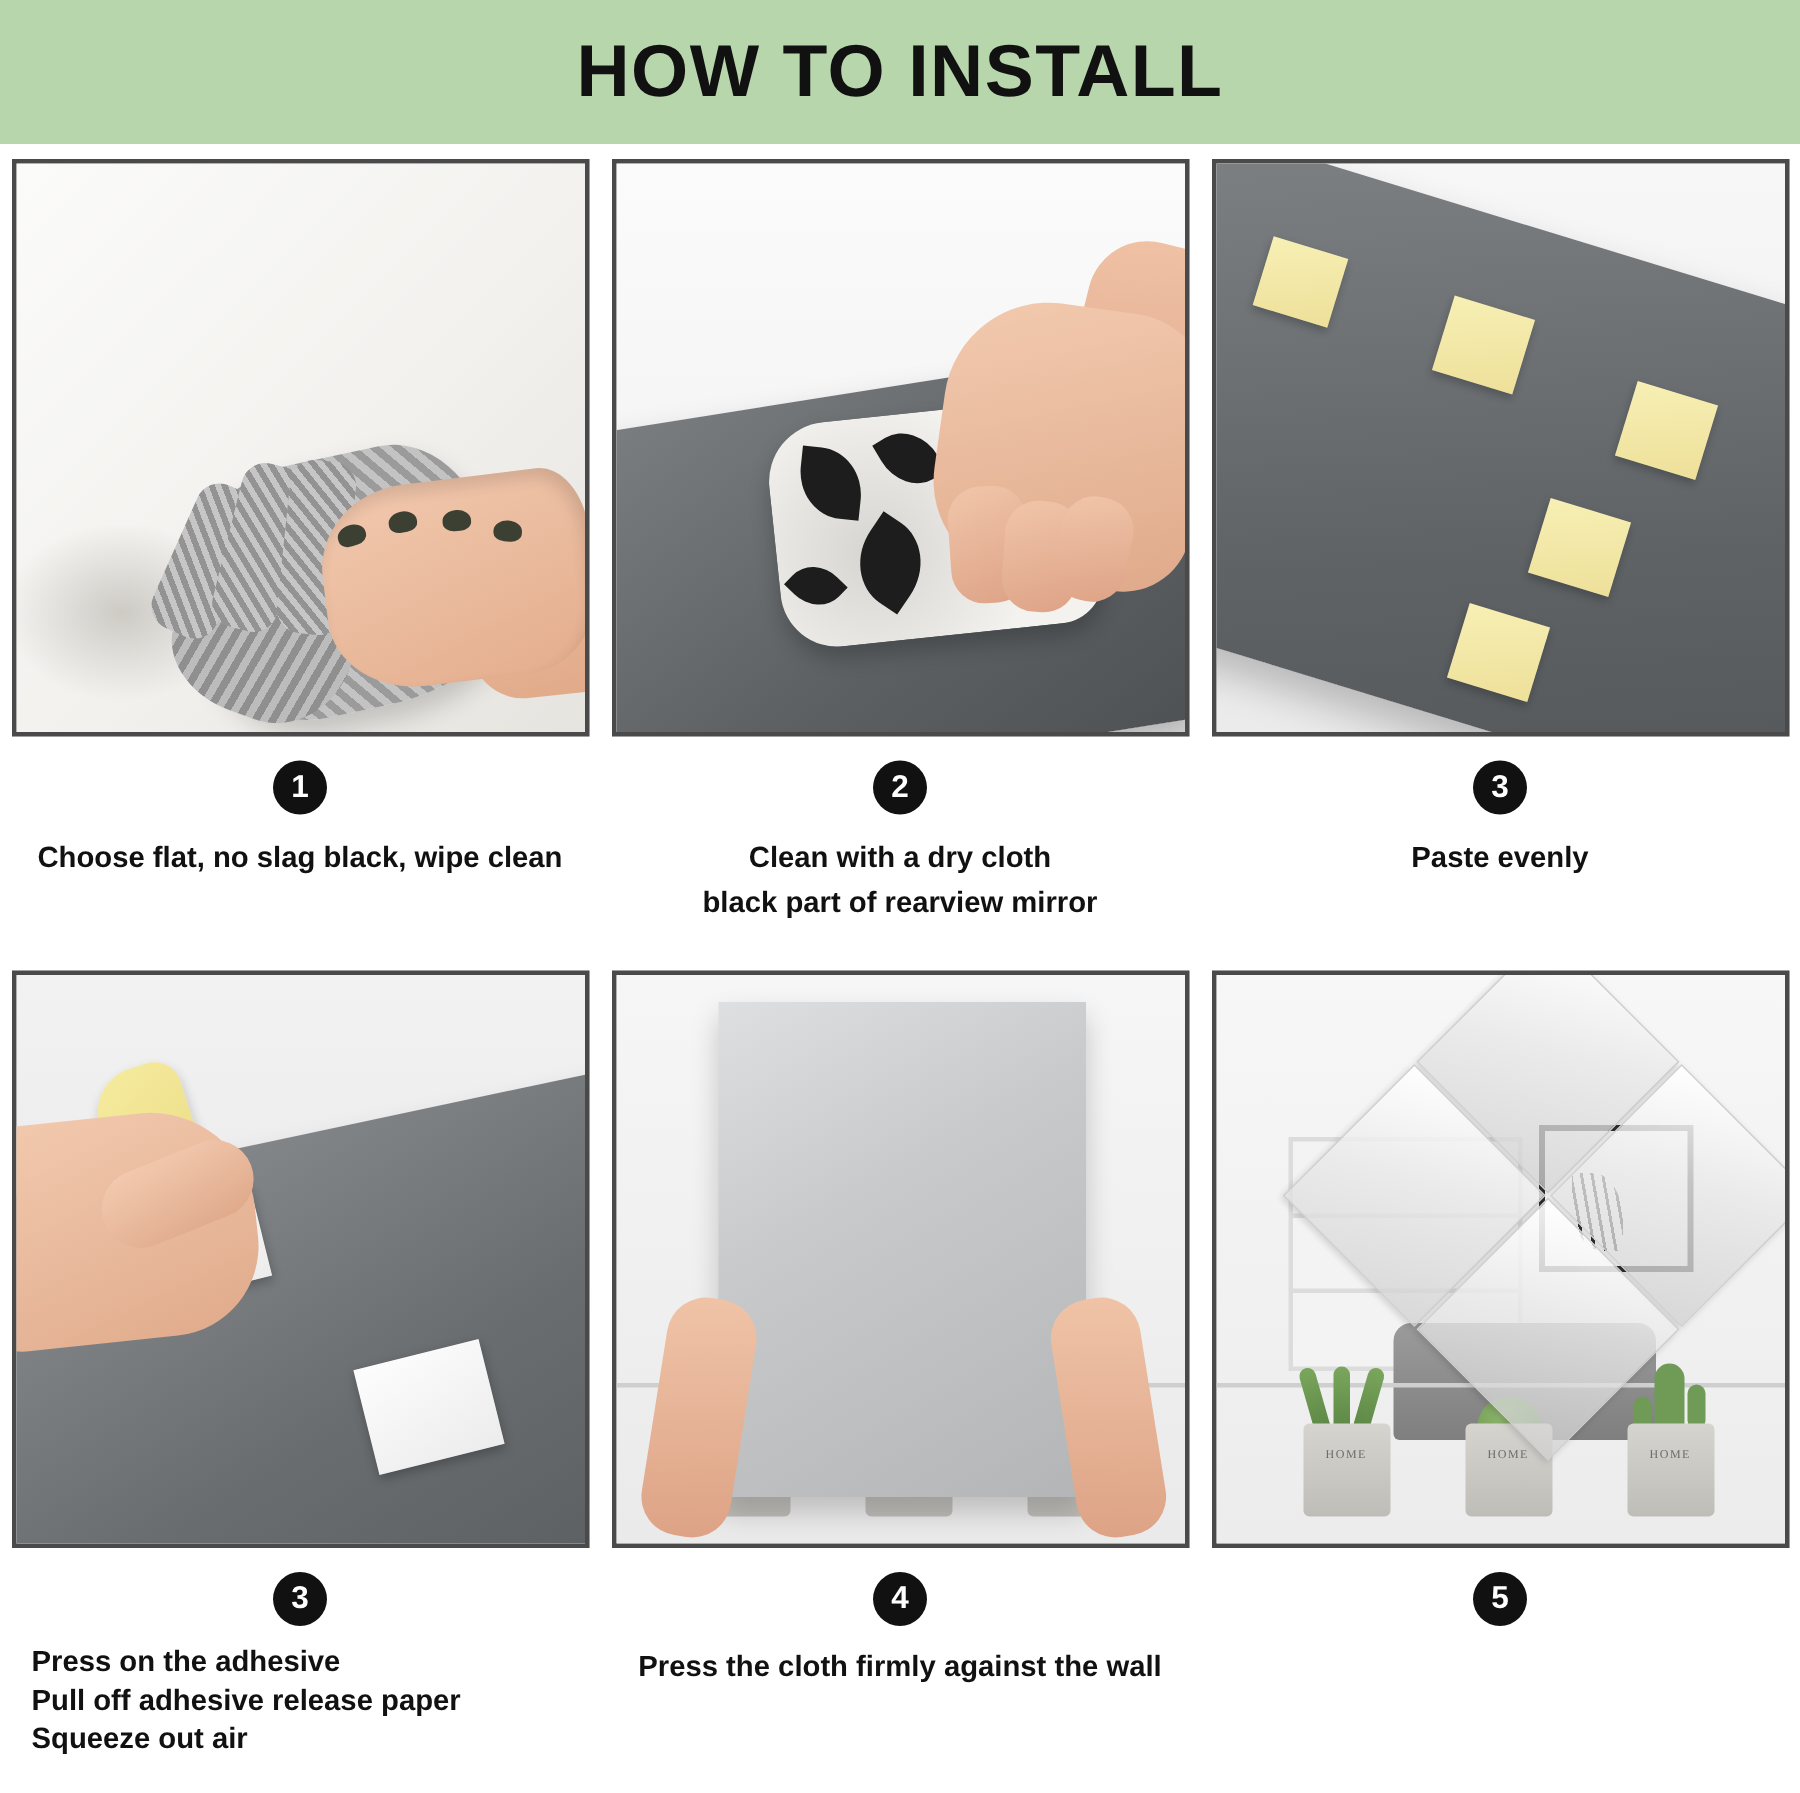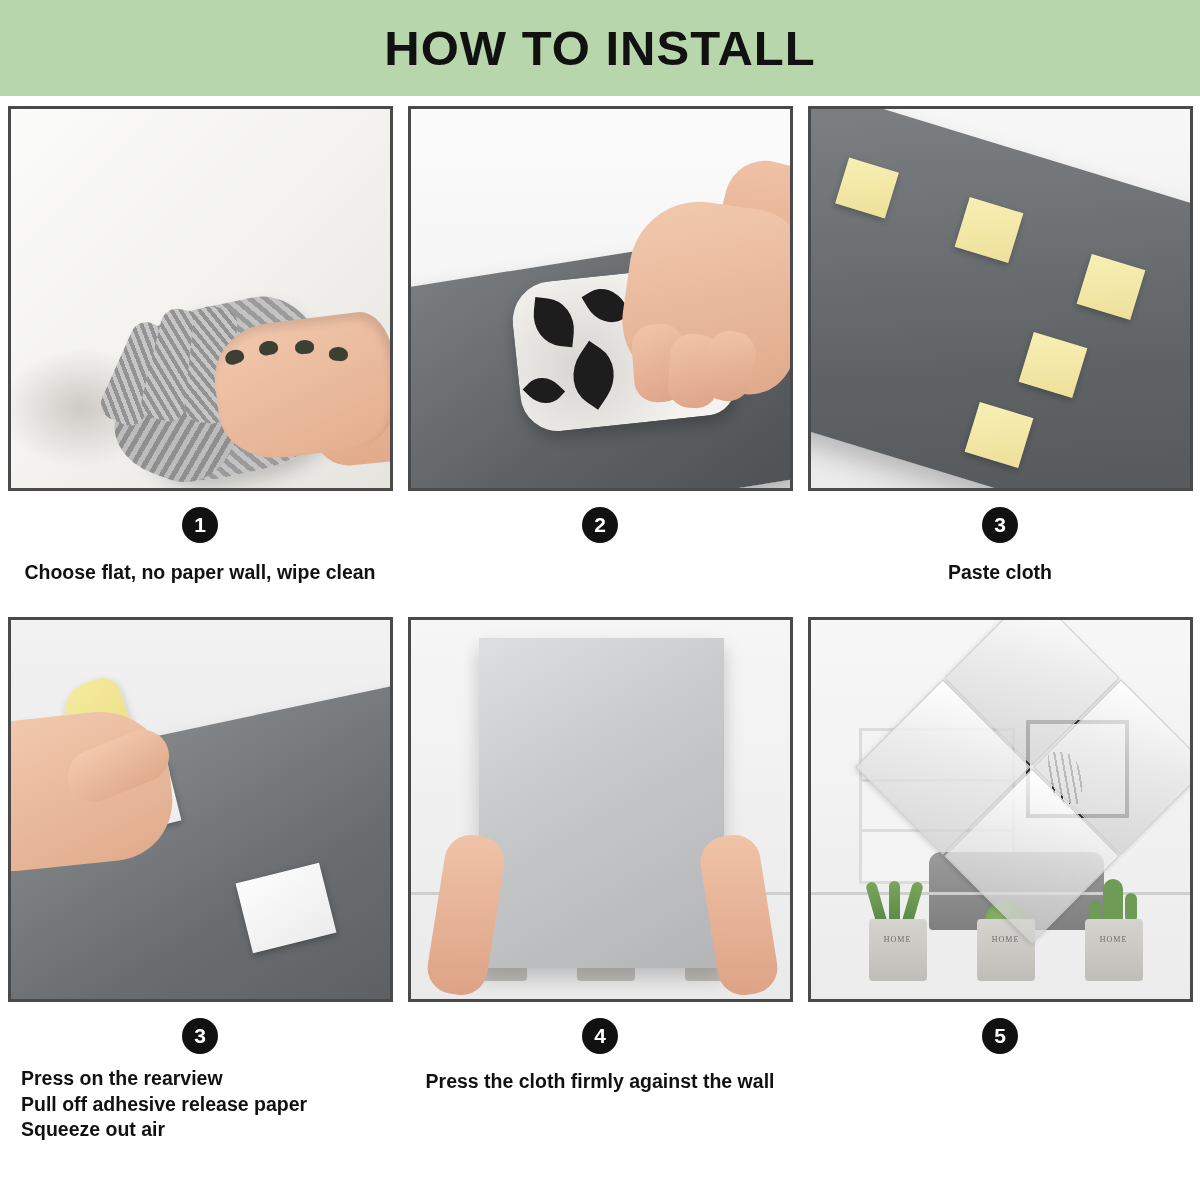--- a/index.html
+++ b/index.html
@@ -387,21 +387,21 @@
         <div class="fingerg" style="left:140px; top:200px; width:44px; height:112px; transform:rotate(14deg);"></div>
         <div class="fingerg" style="left:178px; top:198px; width:44px; height:116px; transform:rotate(6deg);"></div>
         <div class="arm1"></div>
         <div class="hand1"></div>
         <div class="nail" style="left:214px; top:241px; transform:rotate(-18deg);"></div>
         <div class="nail" style="left:248px; top:232px; transform:rotate(-10deg);"></div>
         <div class="nail" style="left:284px; top:231px; transform:rotate(-4deg);"></div>
         <div class="nail" style="left:318px; top:238px; transform:rotate(4deg);"></div>
       </div>
       <div class="badge">1</div>
-      <div class="caption">Choose flat,  no paper wall,  wipe clean</div>
+      <div class="caption">Choose flat,  no slag black,  wipe clean</div>
     </div>
 
     <div class="cell">
       <div class="photo">
         <div class="bg2"></div>
         <div class="board2"></div>
         <div class="towel2">
           <div class="leaf" style="left:20px; top:18px; width:42px; height:46px; transform:rotate(12deg);"></div>
           <div class="leaf" style="left:78px; top:10px; width:34px; height:40px; transform:rotate(-25deg);"></div>
           <div class="leaf" style="left:52px; top:72px; width:46px; height:52px; transform:rotate(40deg);"></div>
@@ -409,53 +409,57 @@
           <div class="leaf" style="left:160px; top:14px; width:30px; height:34px; transform:rotate(30deg);"></div>
           <div class="leaf" style="left:10px; top:92px; width:28px; height:32px; transform:rotate(-40deg);"></div>
         </div>
         <div class="arm2"></div>
         <div class="hand2"></div>
         <div class="finger2" style="left:222px; top:215px; width:52px; height:78px; transform:rotate(-4deg);"></div>
         <div class="finger2" style="left:258px; top:225px; width:50px; height:74px; transform:rotate(4deg);"></div>
         <div class="finger2" style="left:294px; top:222px; width:48px; height:70px; transform:rotate(12deg);"></div>
       </div>
       <div class="badge">2</div>
+      <div class="caption">
+        <div>Clean with a dry cloth</div>
+        <div>black part of rearview mirror</div>
+      </div>
     </div>
 
     <div class="cell">
       <div class="photo">
         <div class="bg3"></div>
         <div class="board3"></div>
         <div class="pad" style="left:30px; top:55px; width:52px; height:48px;"></div>
         <div class="pad" style="left:150px; top:95px; width:56px; height:52px;"></div>
         <div class="pad" style="left:272px; top:152px; width:56px; height:52px;"></div>
         <div class="pad" style="left:214px; top:230px; width:56px; height:52px;"></div>
         <div class="pad" style="left:160px; top:300px; width:56px; height:52px;"></div>
       </div>
       <div class="badge">3</div>
-      <div class="caption">Paste cloth</div>
+      <div class="caption">Paste evenly</div>
     </div>
 
   </div>
 
   <div class="row row2" style="margin-top:30px;">
 
     <div class="cell">
       <div class="photo">
         <div class="bg4"></div>
         <div class="board4"></div>
         <div class="whitepad4" style="left:92px; top:148px; width:72px; height:62px; transform:rotate(-14deg);"></div>
         <div class="whitepad4" style="left:232px; top:252px; width:86px; height:72px; transform:rotate(-14deg);"></div>
         <div class="yellowstrip"></div>
         <div class="hand4"></div>
         <div class="thumb4"></div>
       </div>
       <div class="badge">3</div>
       <div class="caption left">
-        <div>Press on the rearview</div>
+        <div>Press on the adhesive</div>
         <div>Pull off adhesive release paper</div>
         <div>Squeeze out air</div>
       </div>
     </div>
 
     <div class="cell">
       <div class="photo">
         <div class="bg5"></div>
         <div class="shelfline"></div>
         <div class="plant" style="left:58px;">

